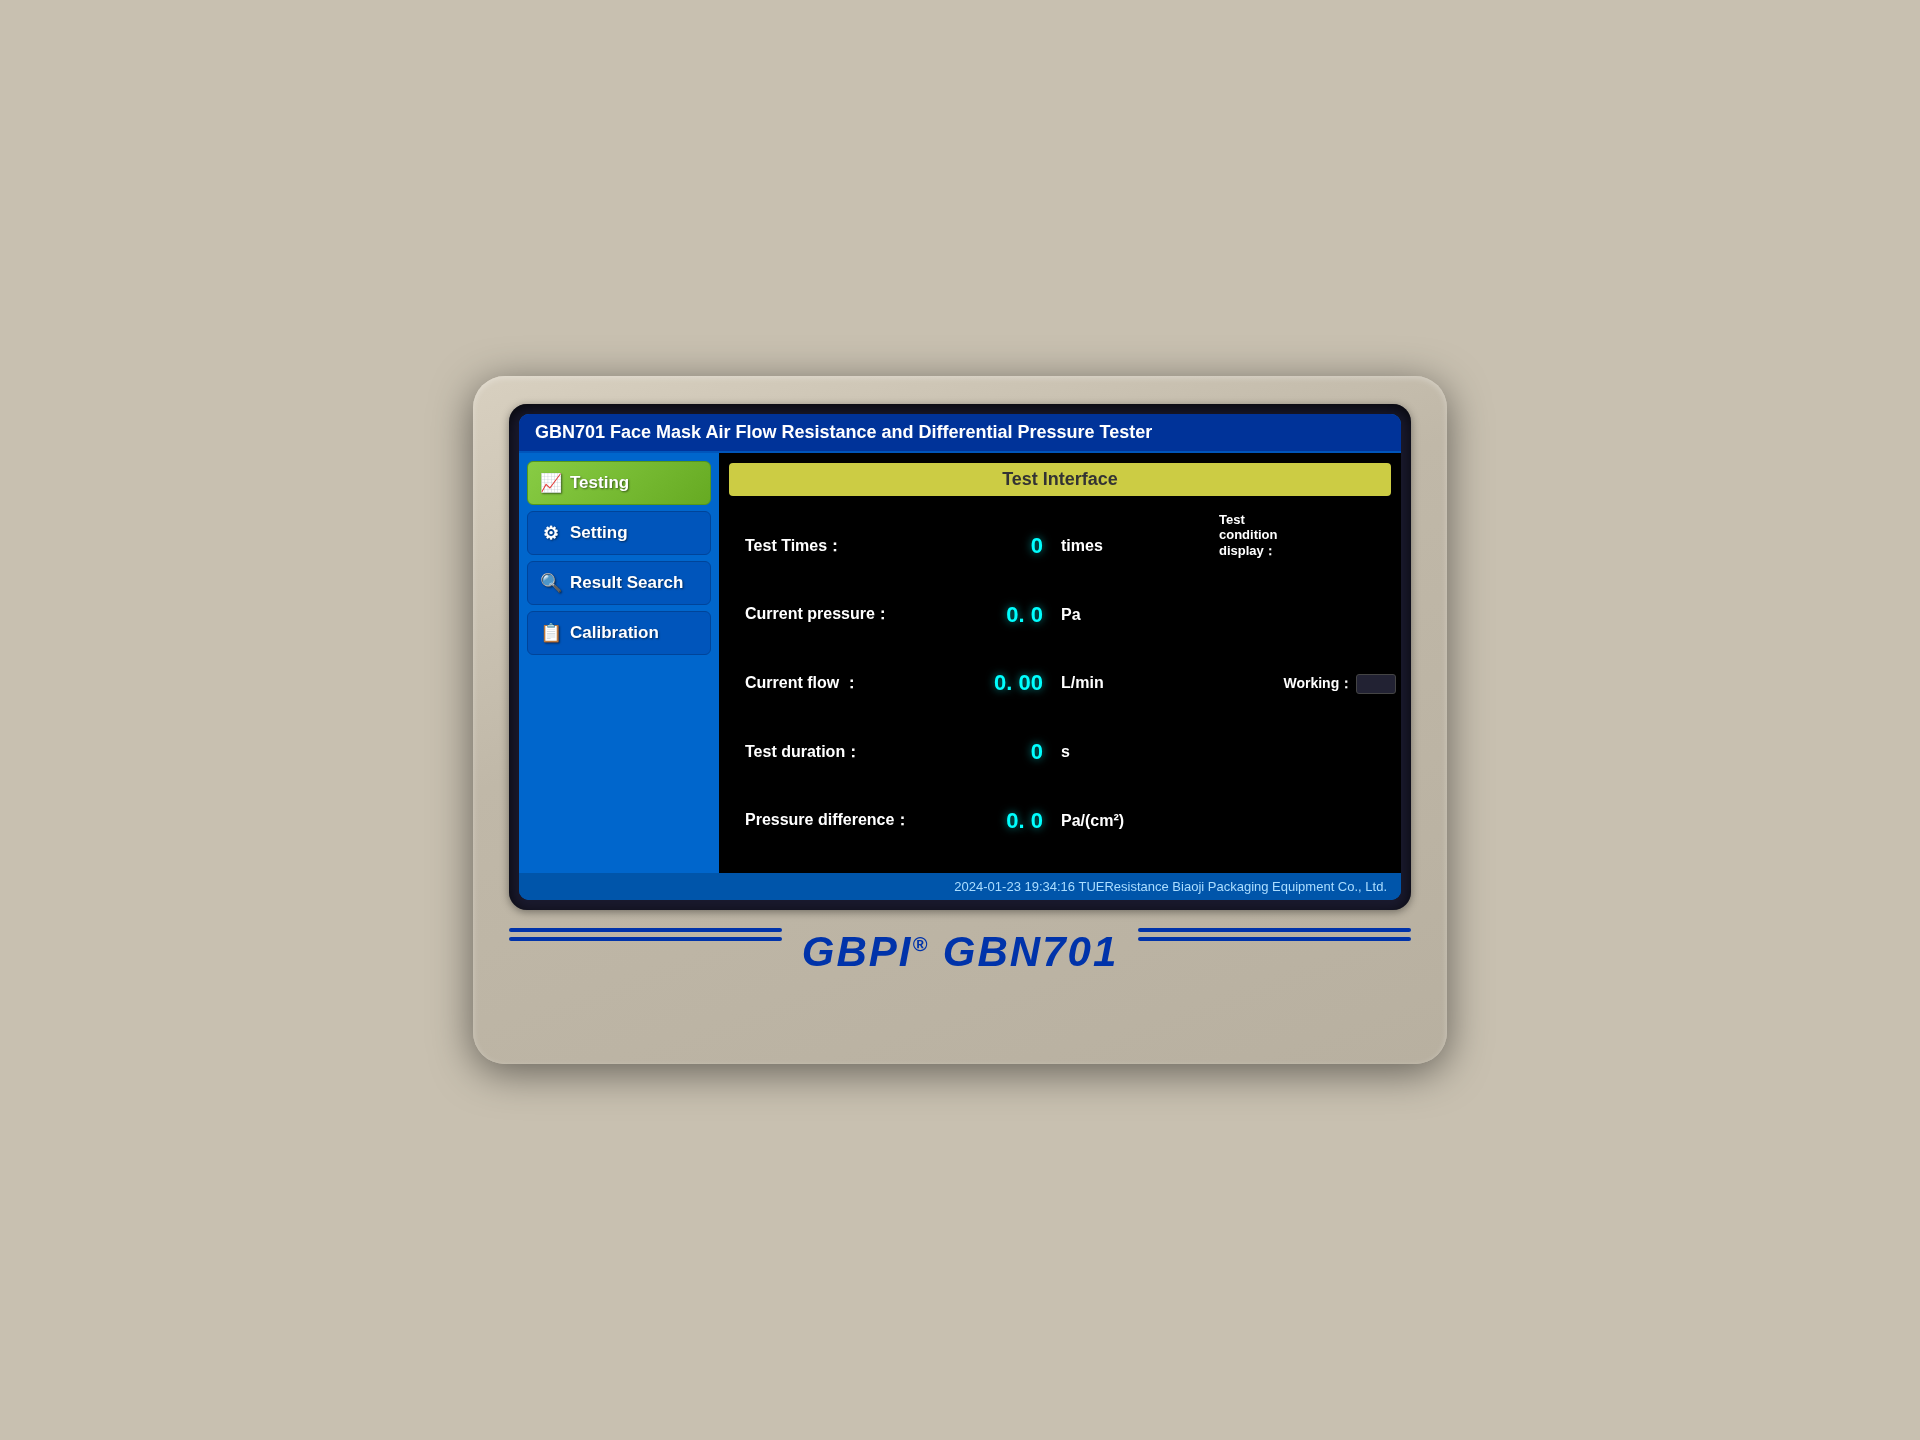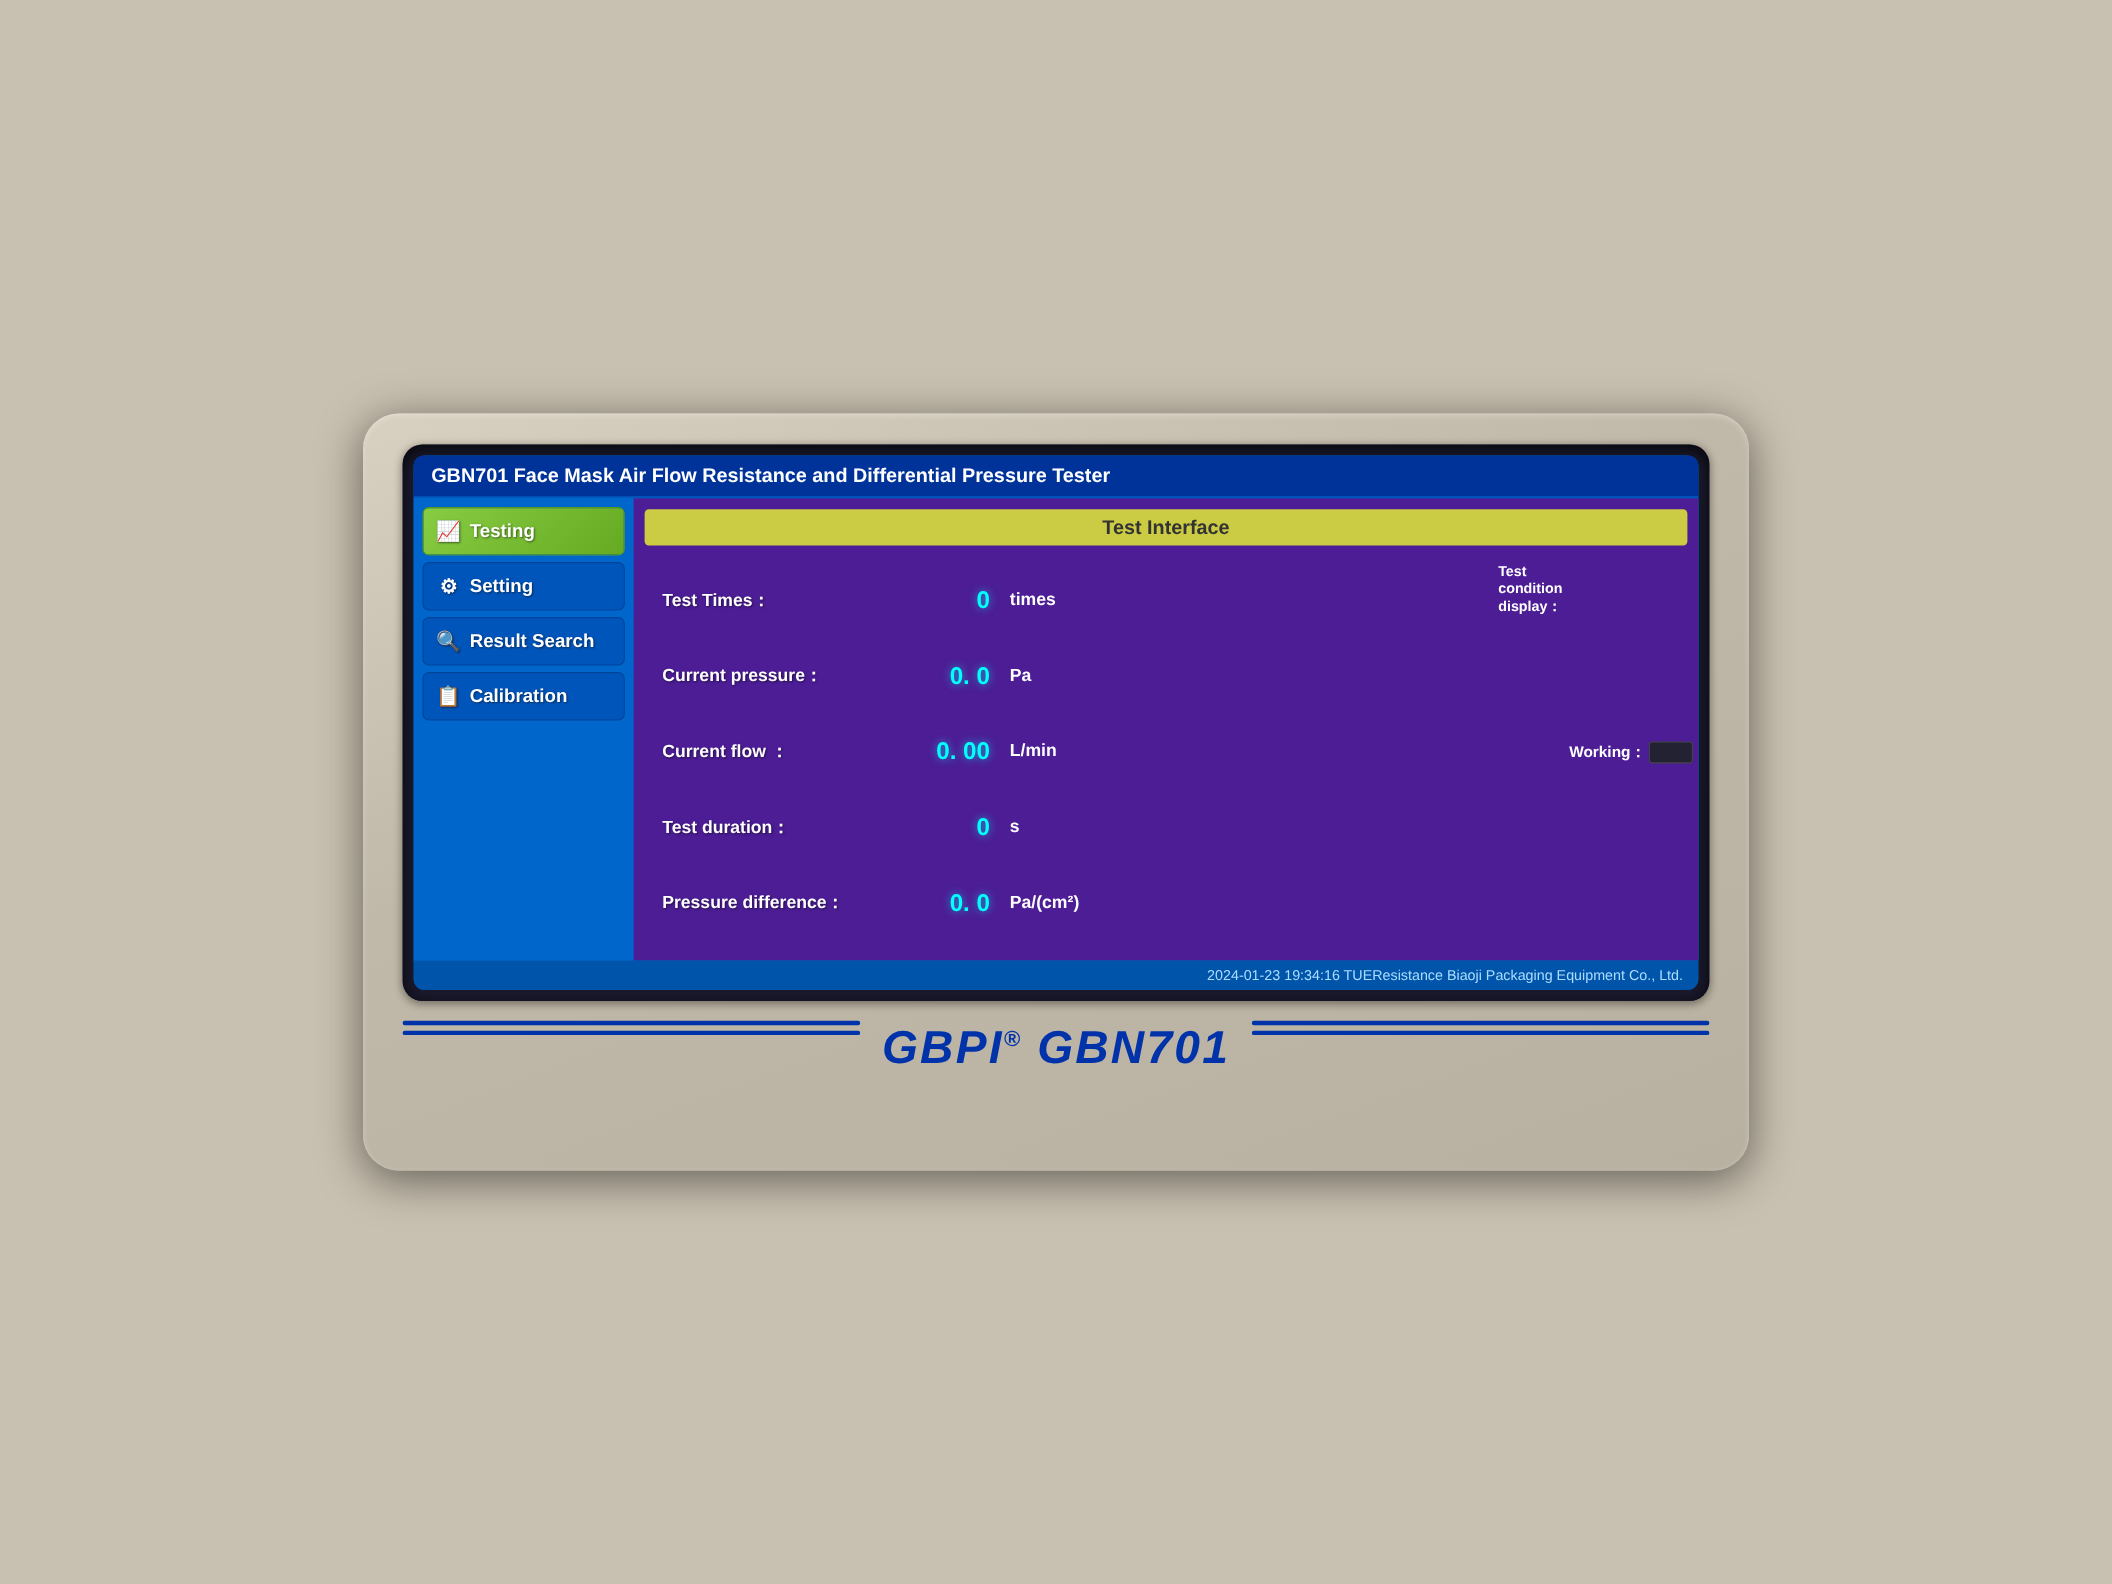--- a/index.html
+++ b/index.html
@@ -11,21 +11,21 @@
       width: 1920px;
       height: 1440px;
       font-family: Arial, sans-serif;
       overflow: hidden;
     }
 
     .device-outer {
       background: linear-gradient(160deg, #d8d0c0 0%, #c0b8a8 40%, #b8b0a0 100%);
       border-radius: 32px;
       padding: 28px 36px 80px 36px;
-      width: 1260px;
+      width: 974px;
       box-shadow: 0 8px 40px rgba(0,0,0,0.5), inset 0 2px 6px rgba(255,255,255,0.3);
       position: relative;
     }
 
     .screen-bezel {
       background: #1a1a2e;
       border-radius: 18px;
       padding: 10px;
       box-shadow: inset 0 4px 16px rgba(0,0,0,0.8), 0 2px 8px rgba(0,0,0,0.4);
     }
@@ -90,21 +90,21 @@
       font-size: 18px;
       width: 22px;
       text-align: center;
     }
 
     
     .right-panel {
       flex: 1;
       display: flex;
       flex-direction: column;
-      background: #4c1d95;
+      background: #000000;
       padding: 10px;
       gap: 8px;
     }
 
     .panel-title {
       background: #cccc44;
       color: #333;
       text-align: center;
       font-size: 18px;
       font-weight: bold;

